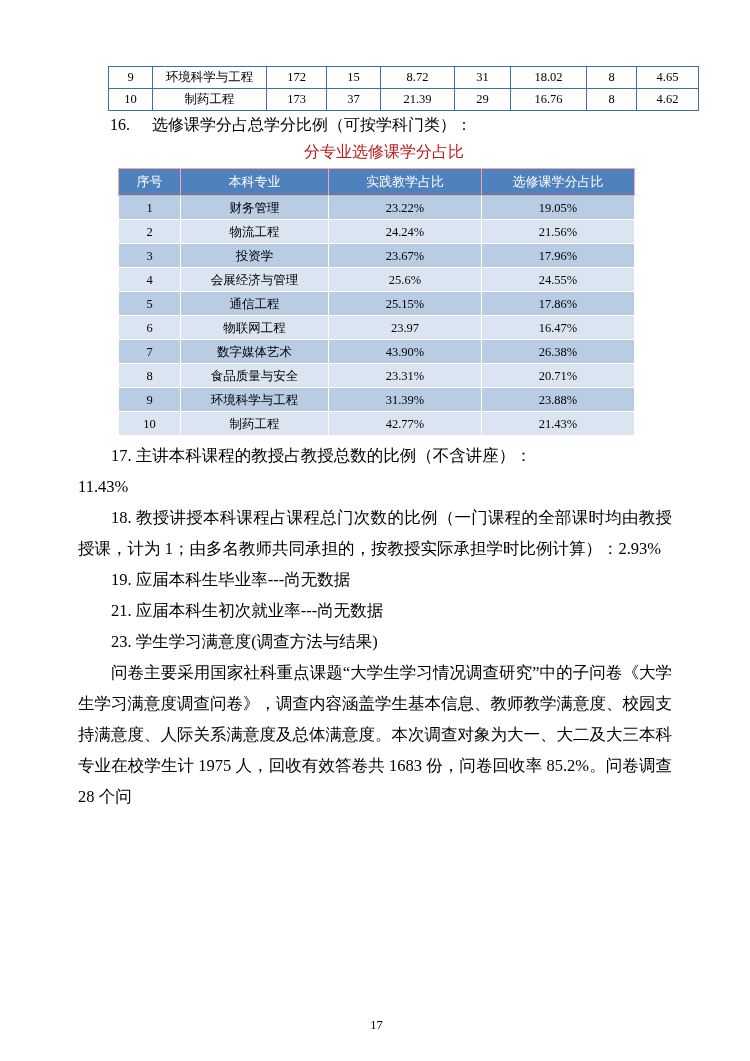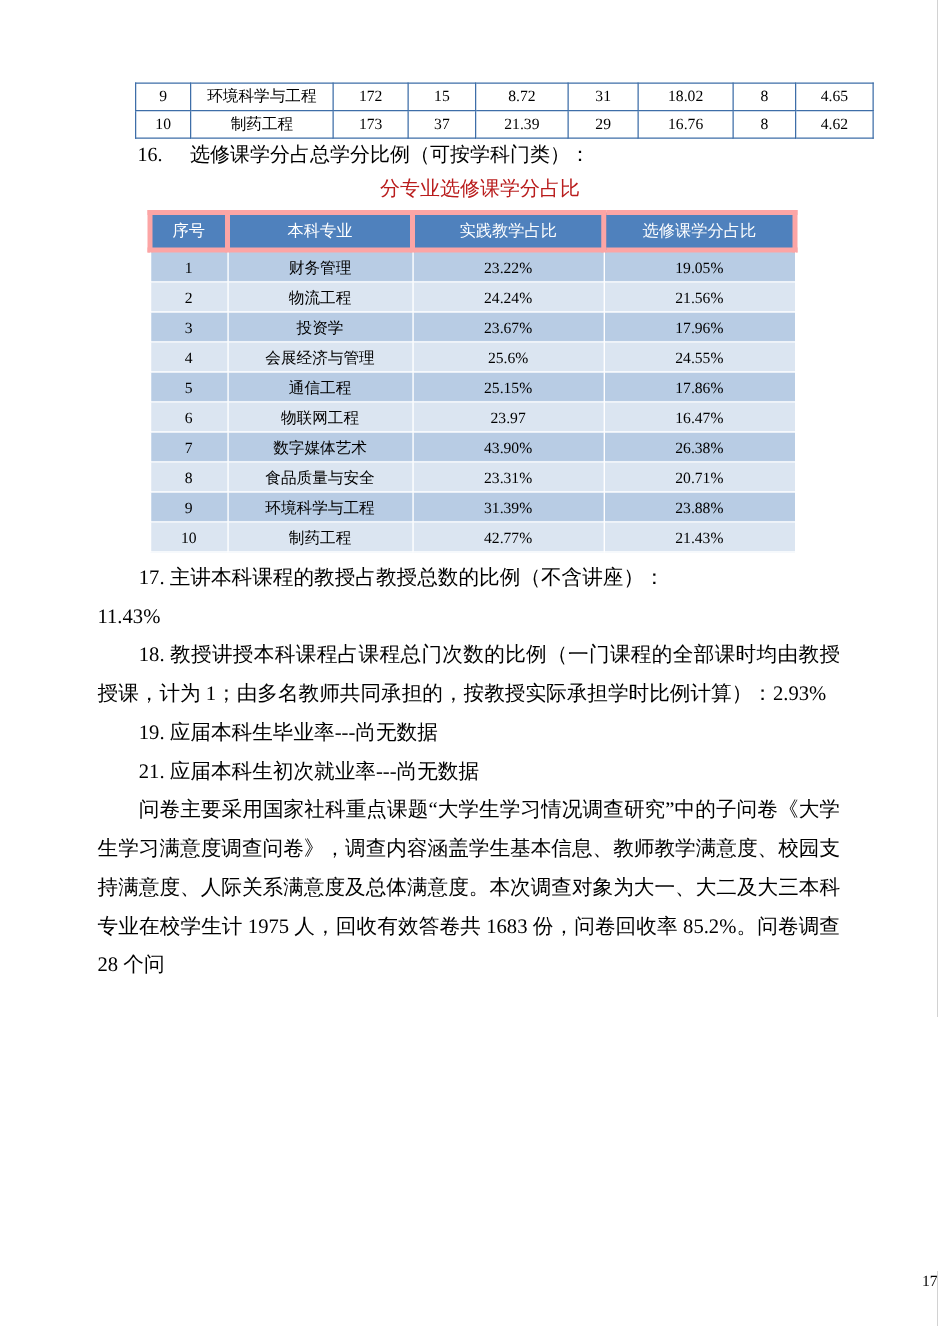--- a/index.html
+++ b/index.html
@@ -73,21 +73,21 @@
     margin-left: 40px;
     table-layout: fixed;
     border-collapse: collapse;
   }
   table.main-tbl th {
     background: #4f81bd;
     color: #ffffff;
     font-weight: normal;
     font-size: 13px;
     height: 24px;
-    border: 4px solid #fca5a5;
+    border: 1px solid #fca5a5;
     text-align: center;
     line-height: 22px;
   }
   table.main-tbl td {
     font-size: 12.5px;
     height: 21px;
     border: 1px solid #ffffff;
     text-align: center;
     color: #000;
     line-height: 20px;
@@ -114,21 +114,21 @@
     margin: 0;
     text-indent: 33px;
   }
 
   
   .page-no {
     position: absolute;
     left: 3px;
     right: 0;
     bottom: 28px;
-    text-align: right;
+    text-align: center;
     font-size: 12.5px;
     color: #000;
     font-family: "Liberation Serif", "DejaVu Serif", serif;
   }
 </style>
 </head>
 <body>
 
 <div class="page">
   <div class="content">
@@ -257,19 +257,20 @@
 
     <div class="spacer-sm"></div>
 
     <p class="para indent2 first-block">17. 主讲本科课程的教授占教授总数的比例（不含讲座）：</p>
     <p class="para">11.43%</p>
 
     <p class="para indent2">18. 教授讲授本科课程占课程总门次数的比例（一门课程的全部课时均由教授授课，计为 1；由多名教师共同承担的，按教授实际承担学时比例计算）：2.93%</p>
 
     <p class="list-p">19. 应届本科生毕业率---尚无数据</p>
     <p class="list-p">21. 应届本科生初次就业率---尚无数据</p>
+    <p class="list-p">23. 学生学习满意度(调查方法与结果)</p>
 
     <p class="para indent2">问卷主要采用国家社科重点课题“大学生学习情况调查研究”中的子问卷《大学生学习满意度调查问卷》，调查内容涵盖学生基本信息、教师教学满意度、校园支持满意度、人际关系满意度及总体满意度。本次调查对象为大一、大二及大三本科专业在校学生计 1975 人，回收有效答卷共 1683 份，问卷回收率 85.2%。问卷调查 28 个问</p>
 
   </div>
 
   <div class="page-no">17</div>
 </div>
 
 </body></html>

